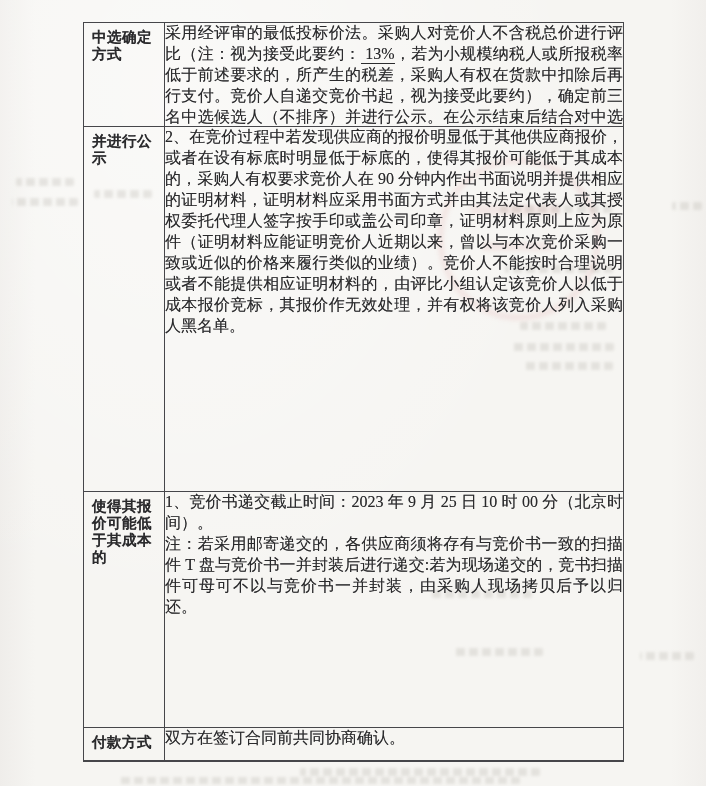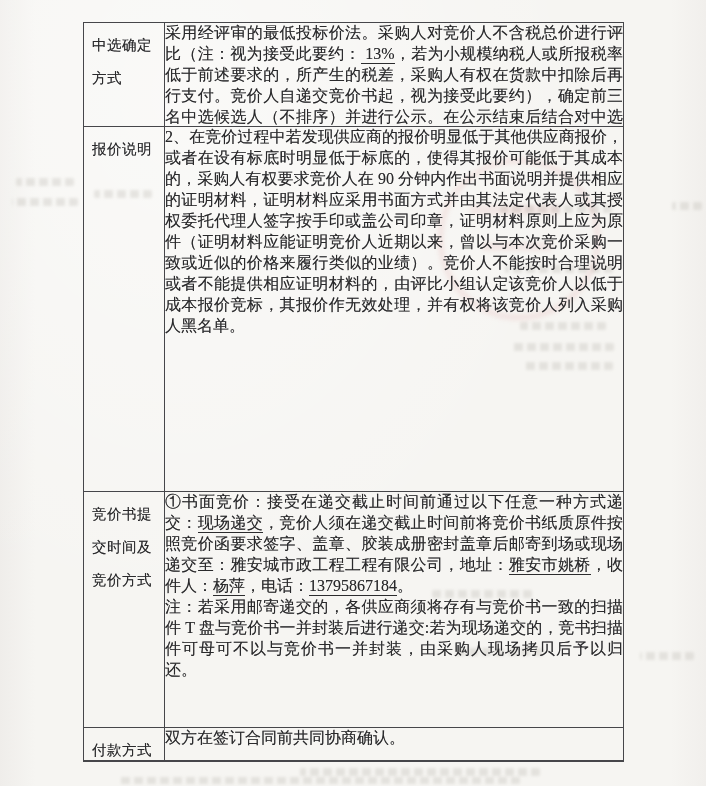--- a/index.html
+++ b/index.html
@@ -19,22 +19,22 @@
   
   .doc-table{
     position:absolute;left:83px;top:22px;width:541px;height:740px;
     box-sizing:border-box;border:1.6px solid #46464a;
     display:grid;grid-template-columns:81px 1fr;grid-template-rows:104px 365px 236px 1fr;
     background:transparent;
   }
   .cell{box-sizing:border-box;overflow:hidden;}
   .lbl{
     border-right:1.4px solid #46464a;border-bottom:1.4px solid #46464a;
-    font-size:14.5px;line-height:33px;letter-spacing:.5px;
-    padding:6px 1px 0 8px;font-weight:400;
+    font-size:14.5px;line-height:17px;letter-spacing:.5px;
+    padding:6px 1px 0 8px;font-weight:700;
     text-shadow:0 0 .5px rgba(40,40,44,.55);
   }
   .cnt{
     border-bottom:1.4px solid #46464a;
     text-align:justify;
     text-shadow:0 0 .5px rgba(40,40,44,.5);
   }
   .cnt p{margin:0;}
   .u{border-bottom:1.2px solid #2c2c2e;padding-bottom:.5px;}
   
@@ -78,28 +78,28 @@
   <div class="seal-smudge" style="left:470px;top:205px;width:90px;height:10px;"></div>
   <div class="seal-smudge" style="left:482px;top:242px;width:70px;height:9px;"></div>
 
   <div class="doc-table">
 
     <div class="cell lbl r1">中选确定方式</div>
     <div class="cell cnt r1">
         <p><span>采用经评审的最低投标价法。采购人对竞价人不含税总价进行评比（注：视为接受此要约：</span><span class="u">&nbsp;13%</span><span>，若为小规模纳税人或所报税率低于前述要求的，所产生的税差，采购人有权在货款中扣除后再行支付。竞价人自递交竞价书起，视为接受此要约），确定前三名中选候选人（不排序）并进行公示。在公示结束后结合对中选候选人报价、合同履约能力和履约风险等方面的复核考察情况，自主确定最终中选人，达到优质采购的目的。</span></p>
       </div>
 
-    <div class="cell lbl r2">报价说明</div>
+    <div class="cell lbl r2">并进行公示</div>
     <div class="cell cnt r2">
         <p><span>2、在竞价过程中若发现供应商的报价明显低于其他供应商报价，或者在设有标底时明显低于标底的，使得其报价可能低于其成本的，采购人有权要求竞价人在 90 分钟内作出书面说明并提供相应的证明材料，证明材料应采用书面方式并由其法定代表人或其授权委托代理人签字按手印或盖公司印章，证明材料原则上应为原件（证明材料应能证明竞价人近期以来，曾以与本次竞价采购一致或近似的价格来履行类似的业绩）。竞价人不能按时合理说明或者不能提供相应证明材料的，由评比小组认定该竞价人以低于成本报价竞标，其报价作无效处理，并有权将该竞价人列入采购人黑名单。</span></p>
       </div>
 
-    <div class="cell lbl r3">竞价书提交时间及竞价方式</div>
+    <div class="cell lbl r3">使得其报价可能低于其成本的</div>
     <div class="cell cnt r3">
-        <p><span>①书面竞价：接受在递交截止时间前通过以下任意一种方式递交：</span><span class="u">现场递交</span><span>，竞价人须在递交截止时间前将竞价书纸质原件按照竞价函要求签字、盖章、胶装成册密封盖章后邮寄到场或现场递交至：雅安城市政工程工程有限公司，地址：</span><span class="u">雅安市姚桥</span><span>，收件人：</span><span class="u">杨萍</span><span>，电话：</span><span class="u">13795867184</span><span>。</span></p>
+        <p><span>1、竞价书递交截止时间：2023 年 9 月 25 日 10 时 00 分（北京时间）。</span></p>
         <p class="gap"><span>注：若采用邮寄递交的，各供应商须将存有与竞价书一致的扫描件 T 盘与竞价书一并封装后进行递交:若为现场递交的，竞书扫描件可母可不以与竞价书一并封装，由采购人现场拷贝后予以归还。</span></p>
       </div>
 
     <div class="cell lbl r4">付款方式</div>
     <div class="cell cnt r4">
         <p><span>双方在签订合同前共同协商确认。</span></p>
       </div>
 
   </div>
 </div>

